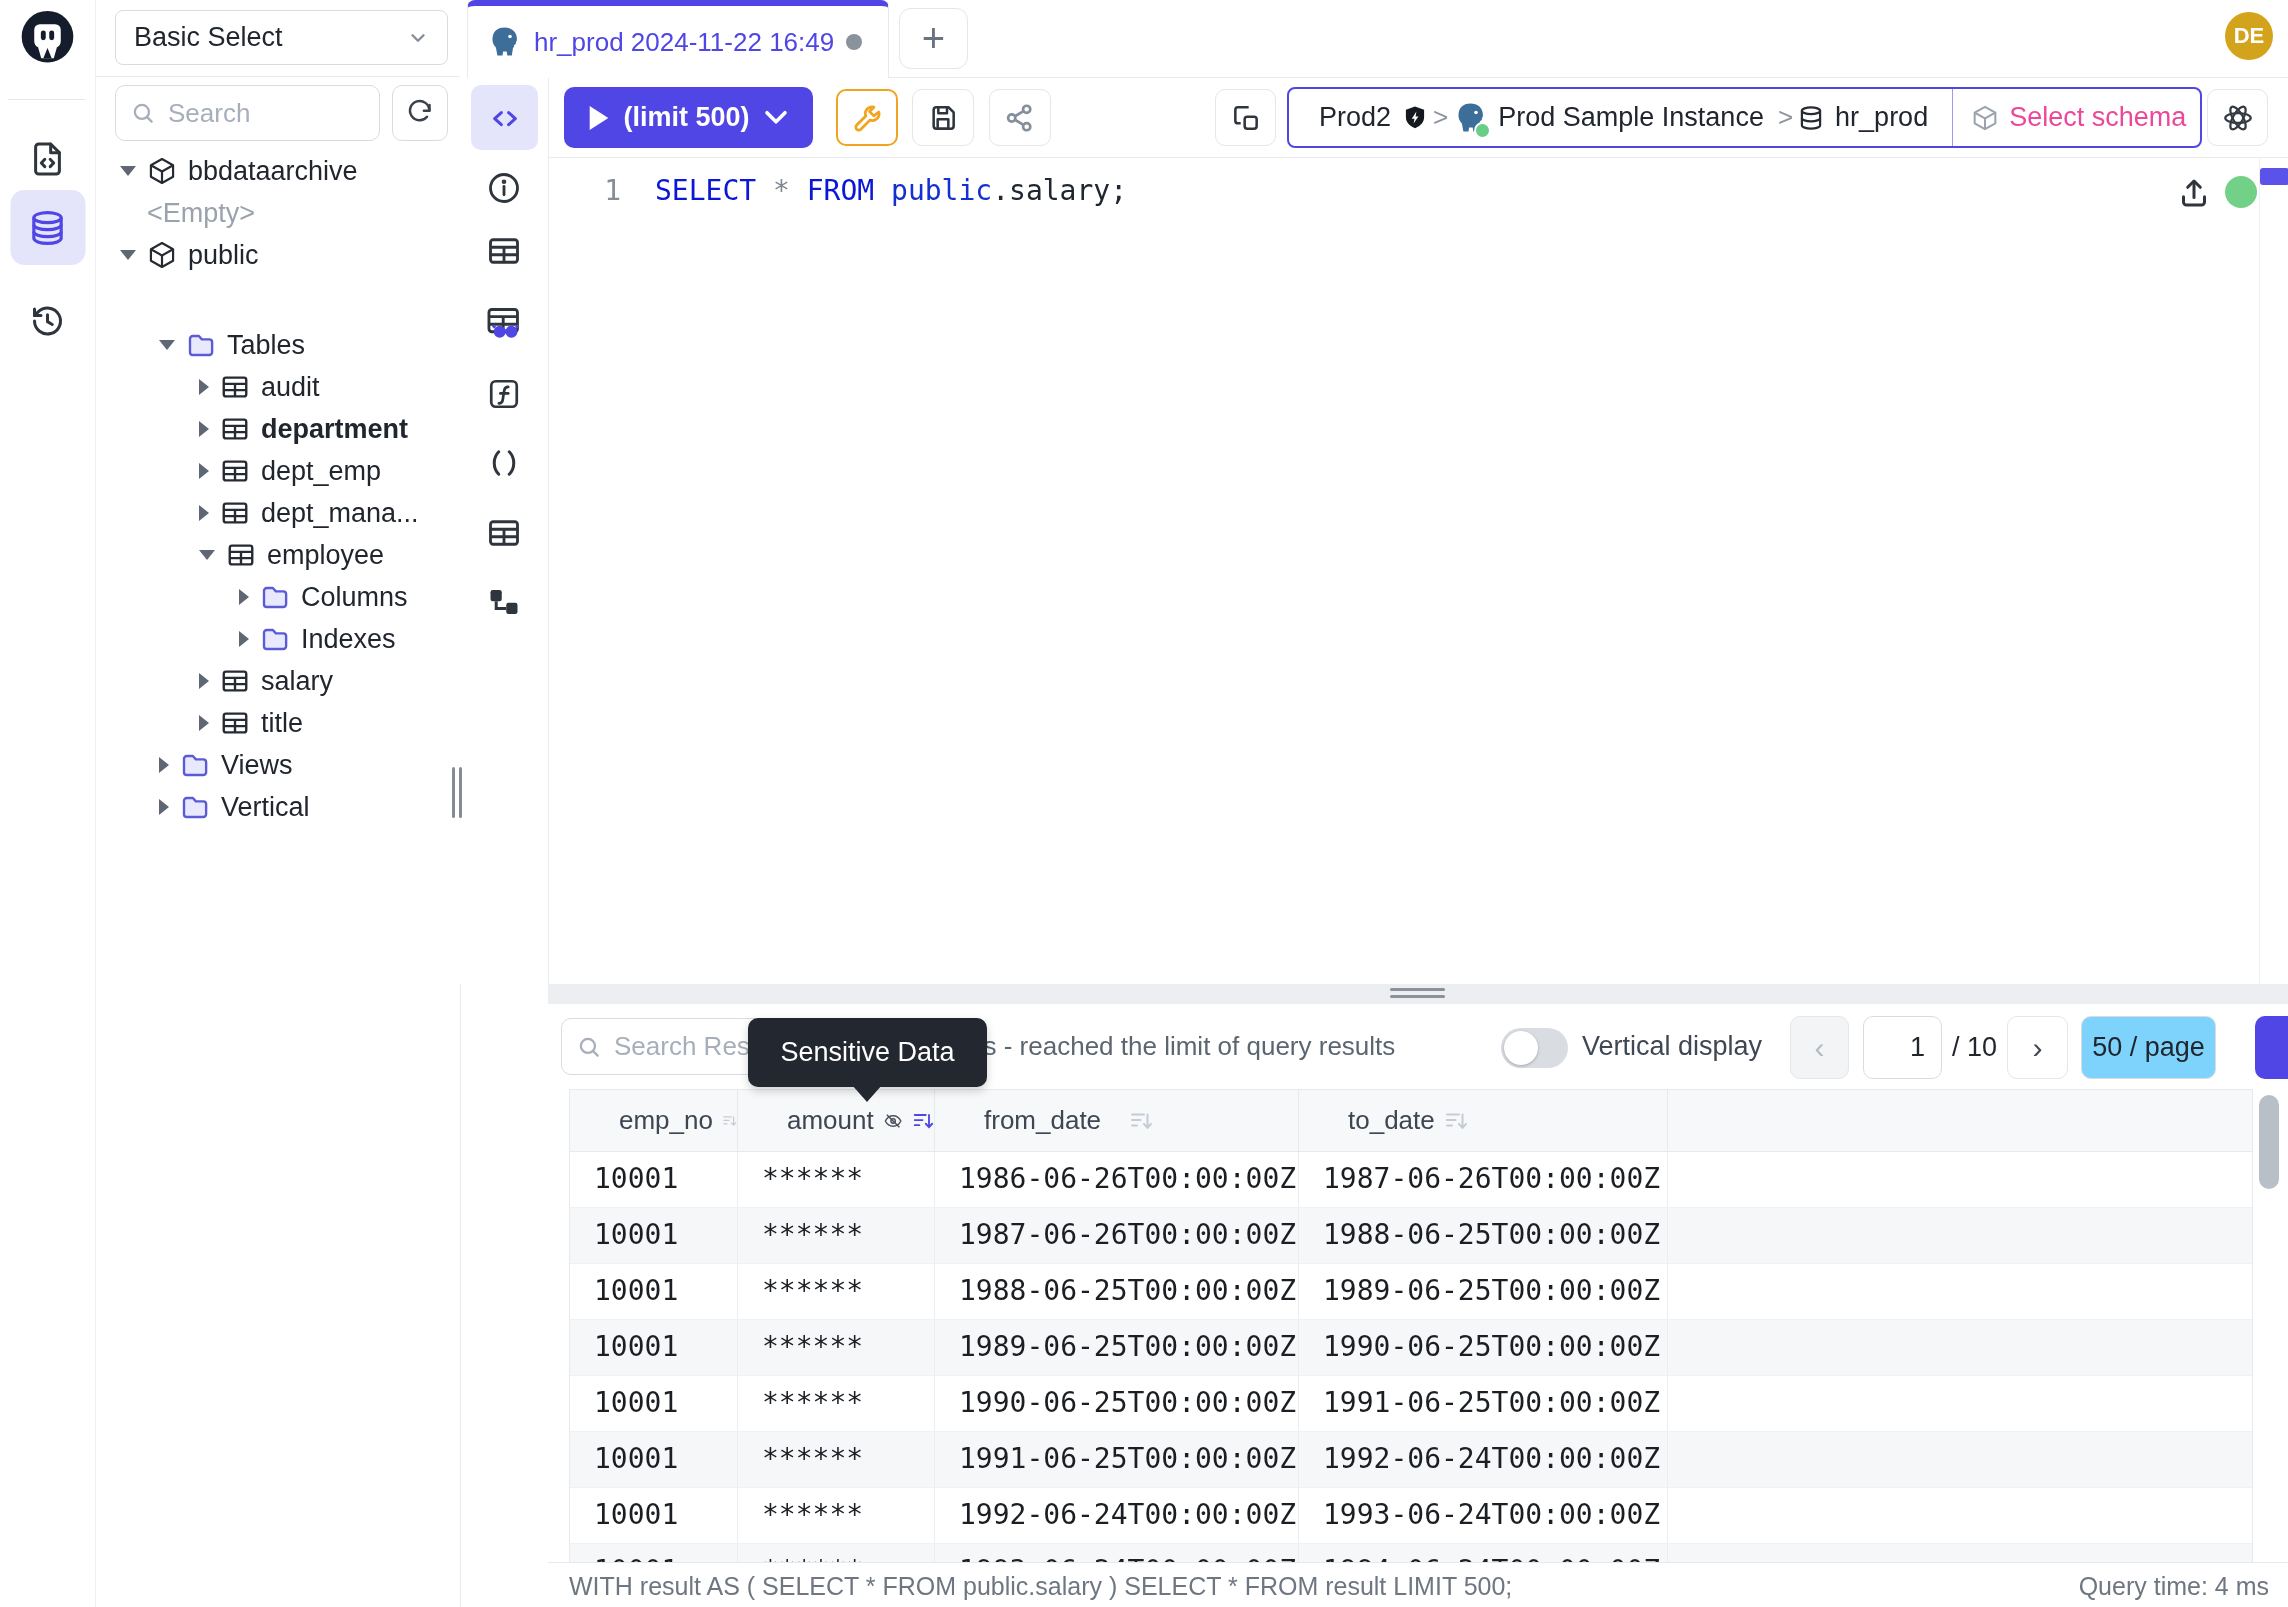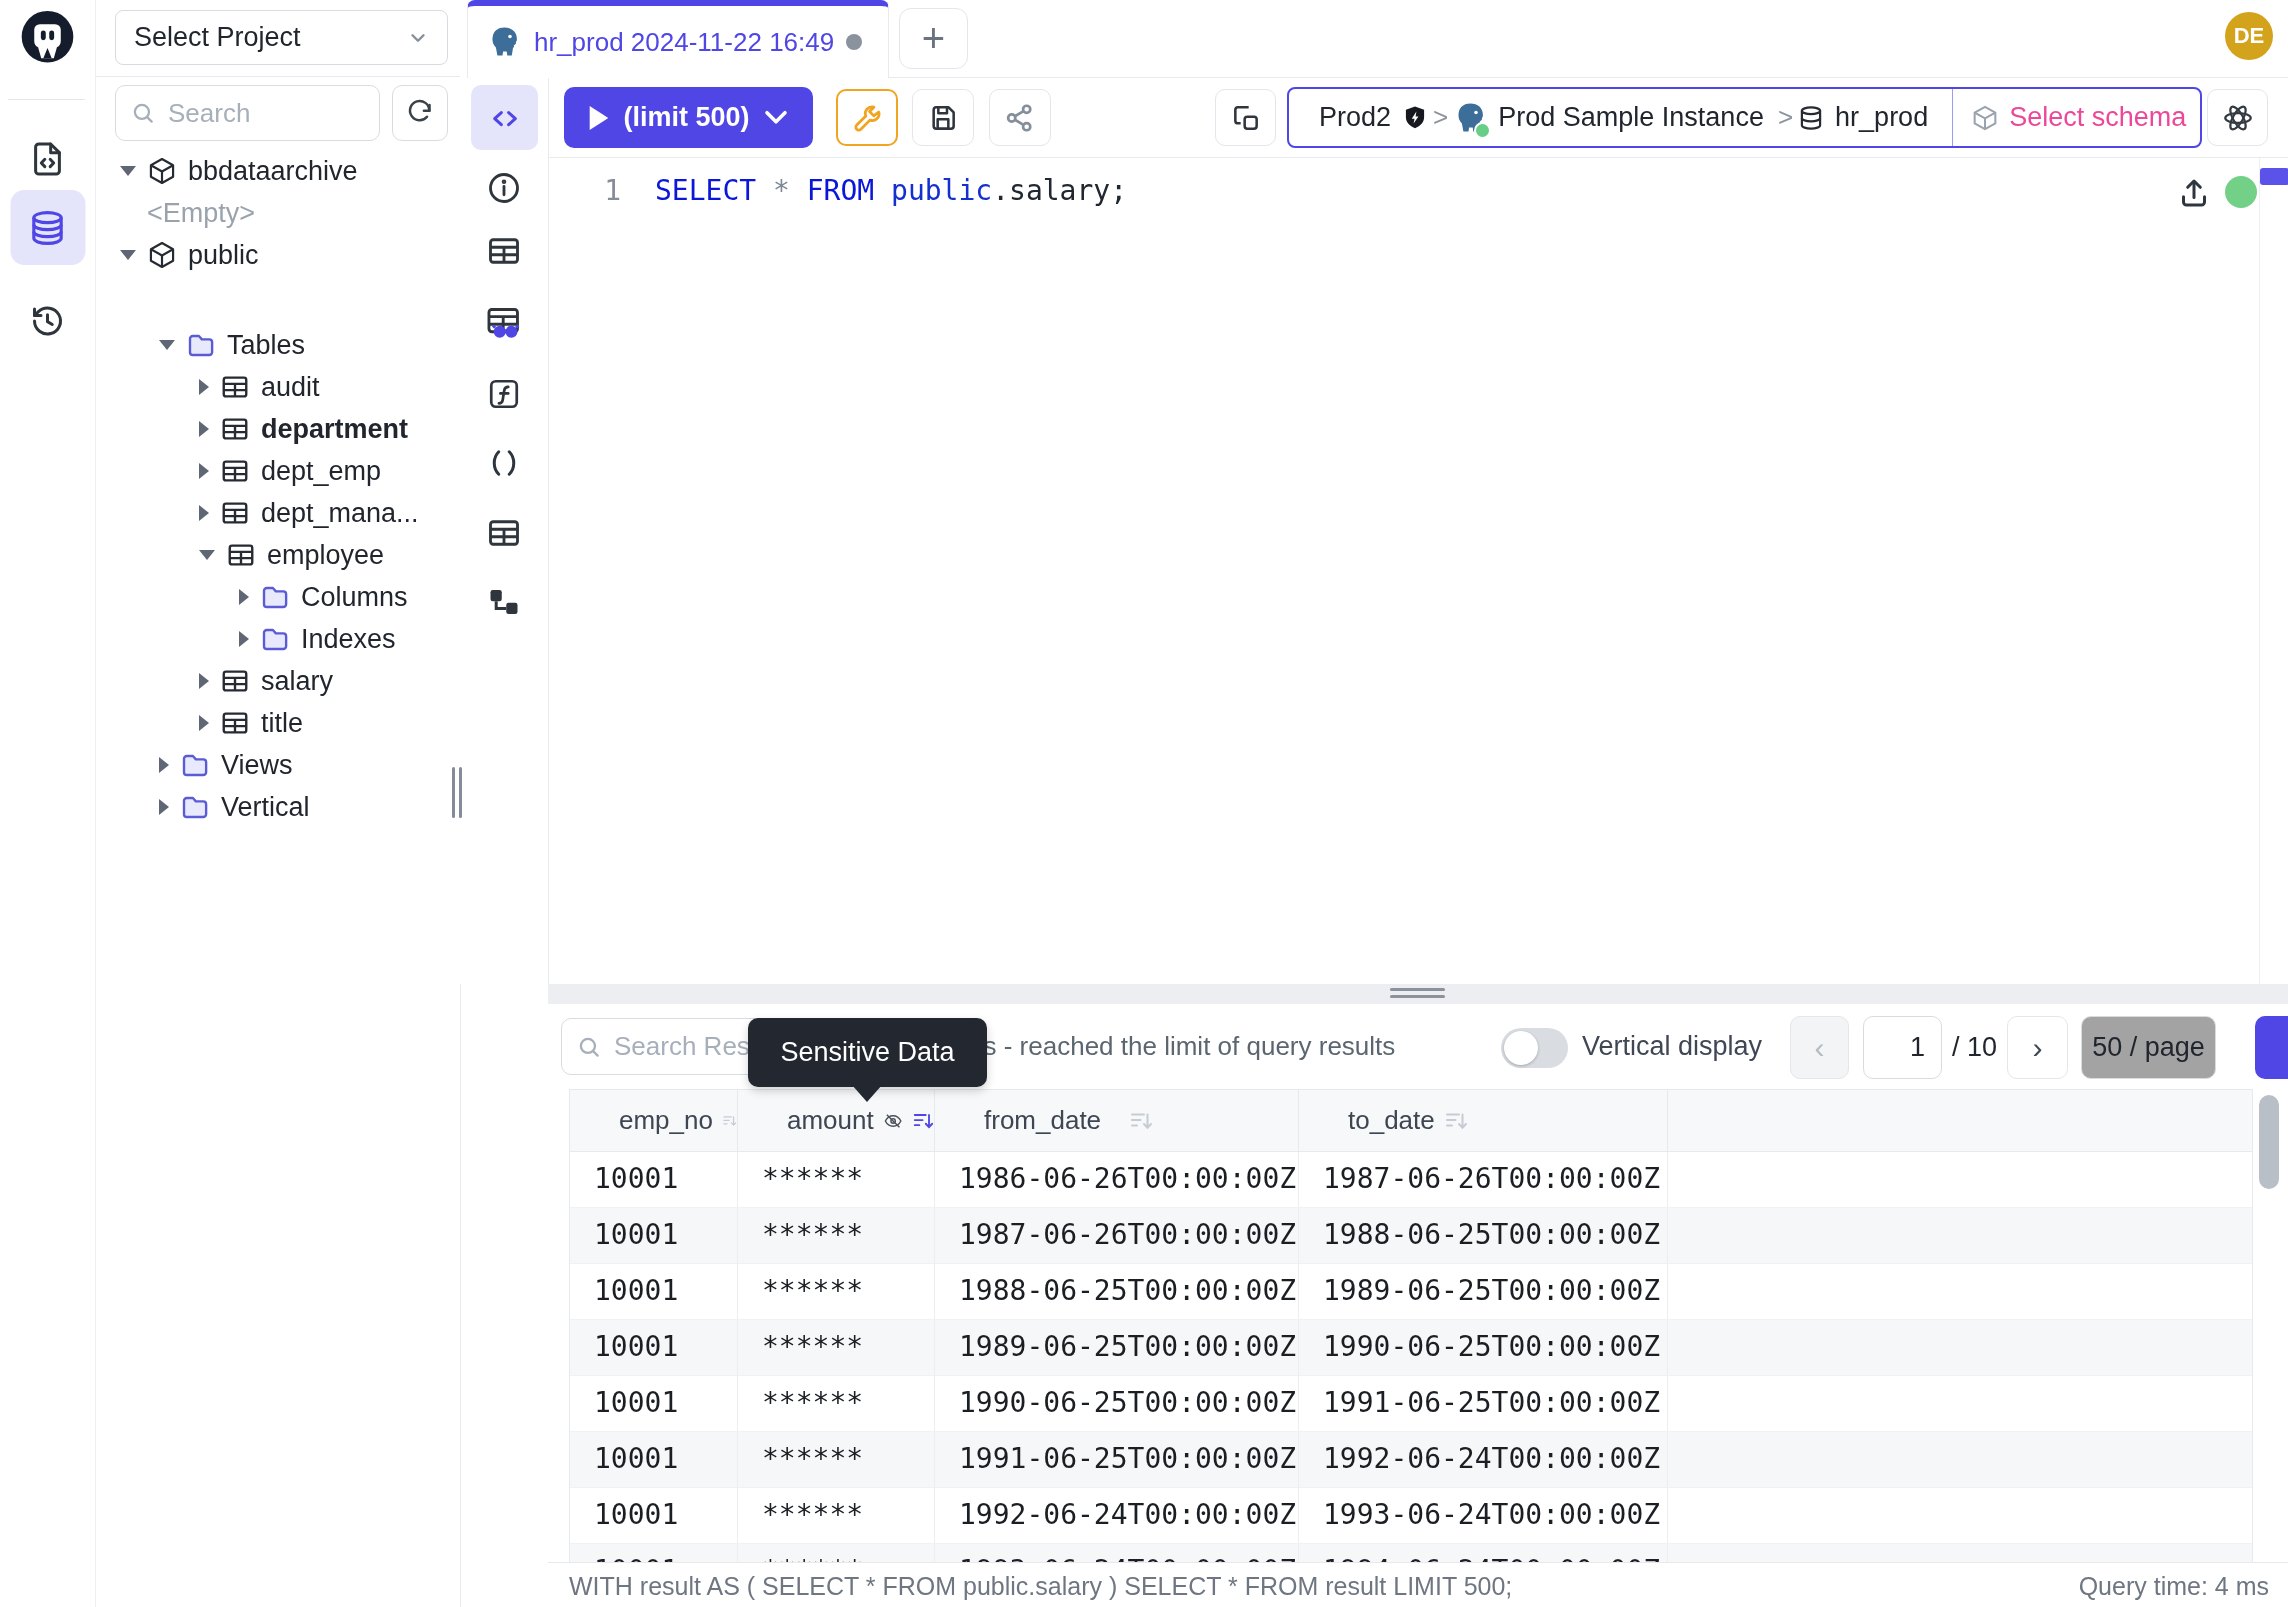--- a/index.html
+++ b/index.html
@@ -105,21 +105,21 @@
   .vlabel{position:absolute;left:1122px;top:1018px;height:57px;line-height:57px;font-size:27px;color:#3f4754;white-space:nowrap;}
   .pbtn{position:absolute;top:1016px;height:63px;box-sizing:border-box;border:1px solid #e3e6ea;border-radius:10px;background:#fff;
        display:flex;align-items:center;justify-content:center;font-size:30px;color:#3f4754;}
   .pbtn.disabled{background:#f3f4f6;color:#b3bac2;}
   .page-box{position:absolute;left:1403px;top:1016px;width:79px;height:63px;border:1px solid #d8dce1;border-radius:10px;
        box-sizing:border-box;background:#fff;}
   .page-box input{width:59px;height:59px;border:0;outline:none;text-align:right;font-size:27px;color:#21262e;background:transparent;
        font-family:"Liberation Sans",sans-serif;padding-right:12px;}
   .page-total{position:absolute;left:1492px;top:1016px;height:63px;line-height:63px;font-size:27px;color:#21262e;white-space:nowrap;}
   .size-box{position:absolute;left:1621px;top:1016px;width:135px;height:63px;border:1px solid #d8dce1;border-radius:10px;
-       box-sizing:border-box;background:#a3a3a3;display:flex;align-items:center;justify-content:center;font-size:27px;color:#21262e;white-space:nowrap;}
+       box-sizing:border-box;background:#7dd3fc;display:flex;align-items:center;justify-content:center;font-size:27px;color:#21262e;white-space:nowrap;}
   .export-bar{position:absolute;left:1795px;top:1016px;width:34px;height:63px;background:#4f46e5;border-radius:10px 0 0 10px;}
   
   .rtable{position:absolute;left:109px;top:1089px;width:1684px;height:473px;overflow:hidden;
        border-left:1px solid #e7e9ec;border-right:1px solid #e7e9ec;border-top:1px solid #e7e9ec;box-sizing:border-box;}
   .thead{display:flex;background:#f7f8fa;border-bottom:1px solid #e7e9ec;height:61px;}
   .th{display:flex;align-items:center;gap:9px;padding-left:24px;box-sizing:border-box;border-right:1px solid #e7e9ec;flex:none;}
   .th:last-child{border-right:0;}
   .th-label{font-size:26px;font-weight:500;color:#3e4652;white-space:nowrap;margin-left:25px;}
   .sort-ico path{stroke:#c6ccd4;}
   .sort-ico.active path{stroke:#4f46e5;}
@@ -167,21 +167,21 @@
       <svg width="38" height="38" viewBox="0 0 24 24" fill="none" stroke="#2f353d" stroke-width="1.9" stroke-linecap="round" stroke-linejoin="round">
           <path d="M3.8 12a8.2 8.2 0 1 0 2.5-5.9L3.8 8.5"></path>
           <path d="M3.8 4.4v4.1h4.1"></path>
           <path d="M12 8v4.4l3 1.8"></path>
         </svg>
     </div>
   </div>
 
   <div class="sidebar">
     <div class="proj">
-      <span class="proj-label">Select Project</span>
+      <span class="proj-label">Basic Select</span>
       <svg width="22" height="22" viewBox="0 0 20 20" fill="none" stroke="#868f9a" stroke-width="2.2" stroke-linecap="round" stroke-linejoin="round">
           <path d="m5 7.5 5 5 5-5"></path>
         </svg>
     </div>
     <div class="side-div"></div>
     <div class="search-wrap">
       <svg width="26" height="26" viewBox="0 0 24 24" fill="none" stroke="#a7afba" stroke-width="2.1" stroke-linecap="round">
           <circle cx="11" cy="11" r="6.5"></circle>
           <path d="m15.8 15.8 4.2 4.2"></path>
         </svg>

